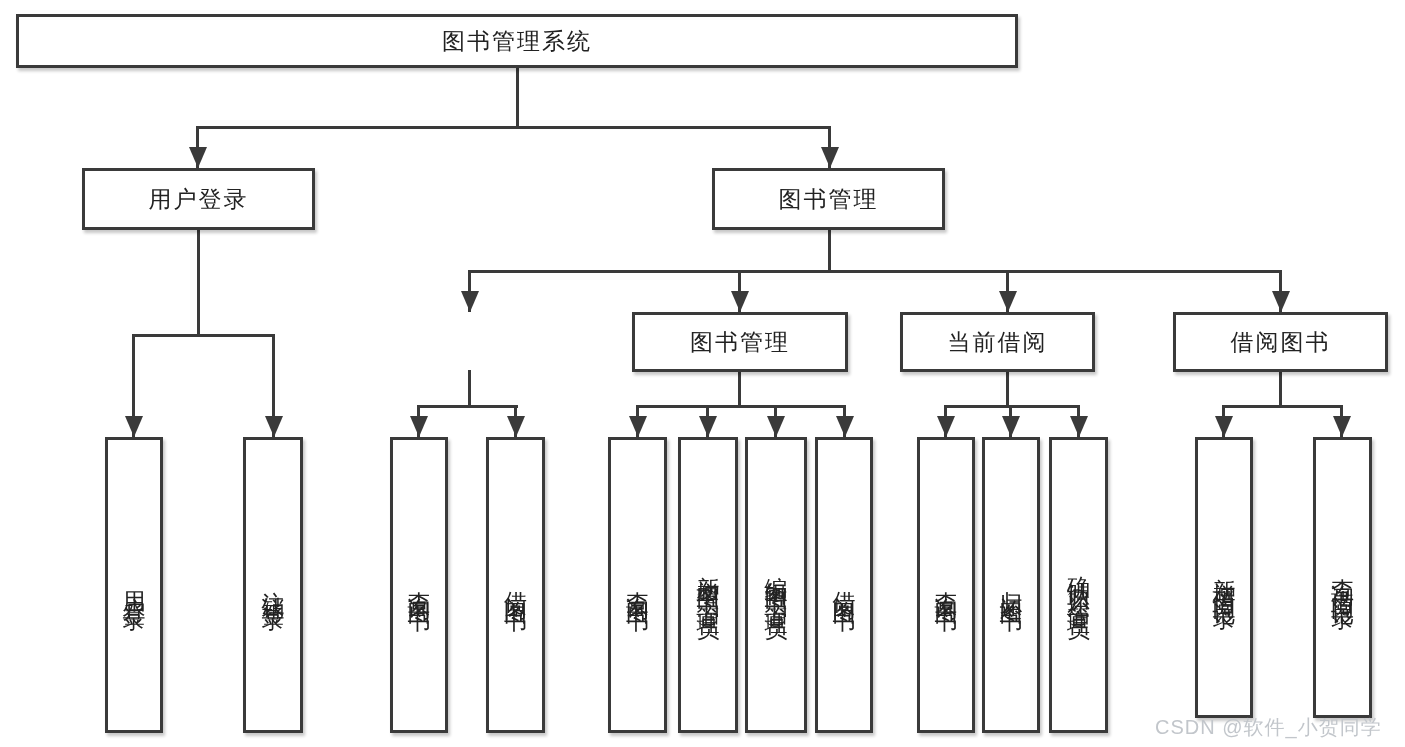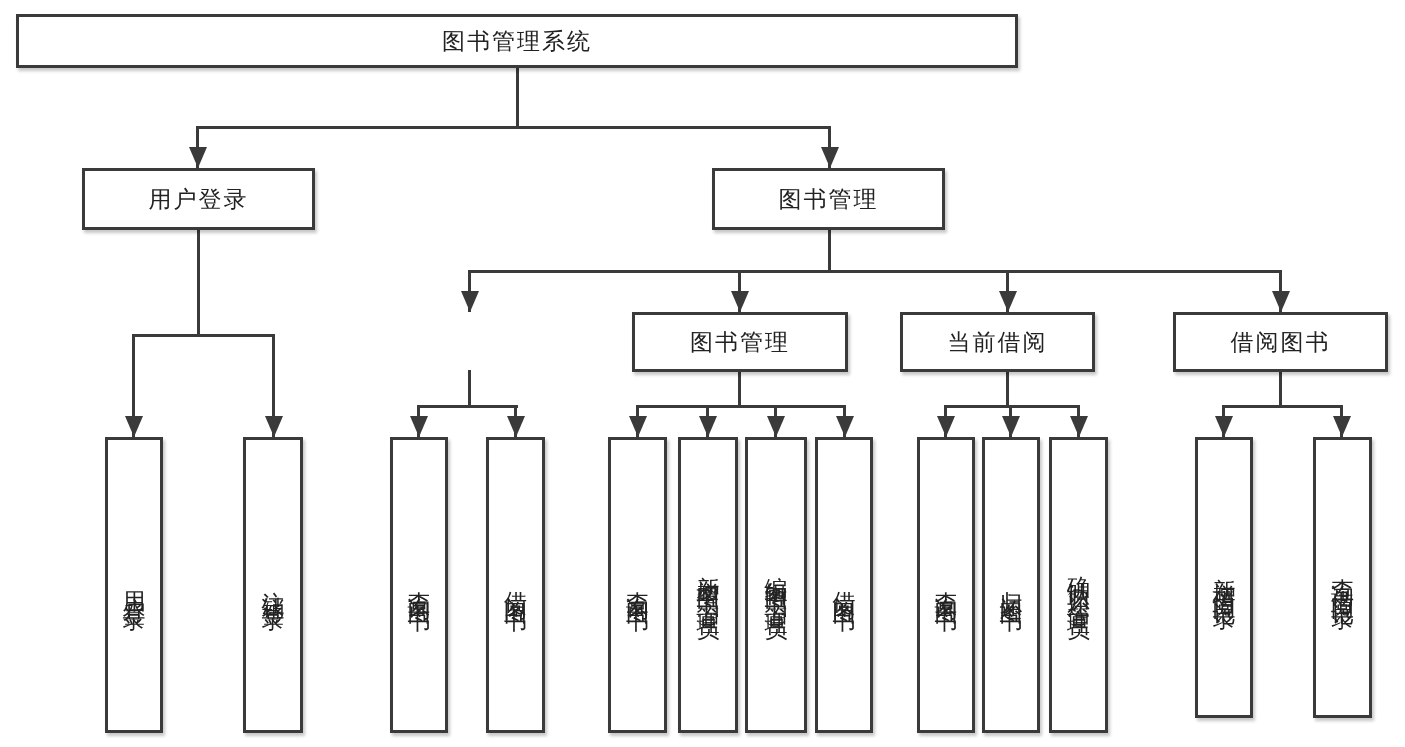--- a/index.html
+++ b/index.html
@@ -121,14 +121,15 @@
   <div class="box leaf" style="left:745px;top:437px;width:62px;height:296px;">编辑图书（管理员）</div>
   <div class="box leaf" style="left:815px;top:437px;width:58px;height:296px;">借阅图书</div>
 
   <div class="box leaf" style="left:917px;top:437px;width:58px;height:296px;">查询图书</div>
   <div class="box leaf" style="left:982px;top:437px;width:58px;height:296px;">归还图书</div>
   <div class="box leaf" style="left:1049px;top:437px;width:59px;height:296px;">确认归还（管理员）</div>
 
   <div class="box leaf" style="left:1195px;top:437px;width:58px;height:281px;">新增借阅记录</div>
   <div class="box leaf" style="left:1313px;top:437px;width:59px;height:281px;">查询借阅记录</div>
 
+  <div class="watermark">CSDN @软件_小贺同学</div>
 
 </div>
 
 </body></html>

